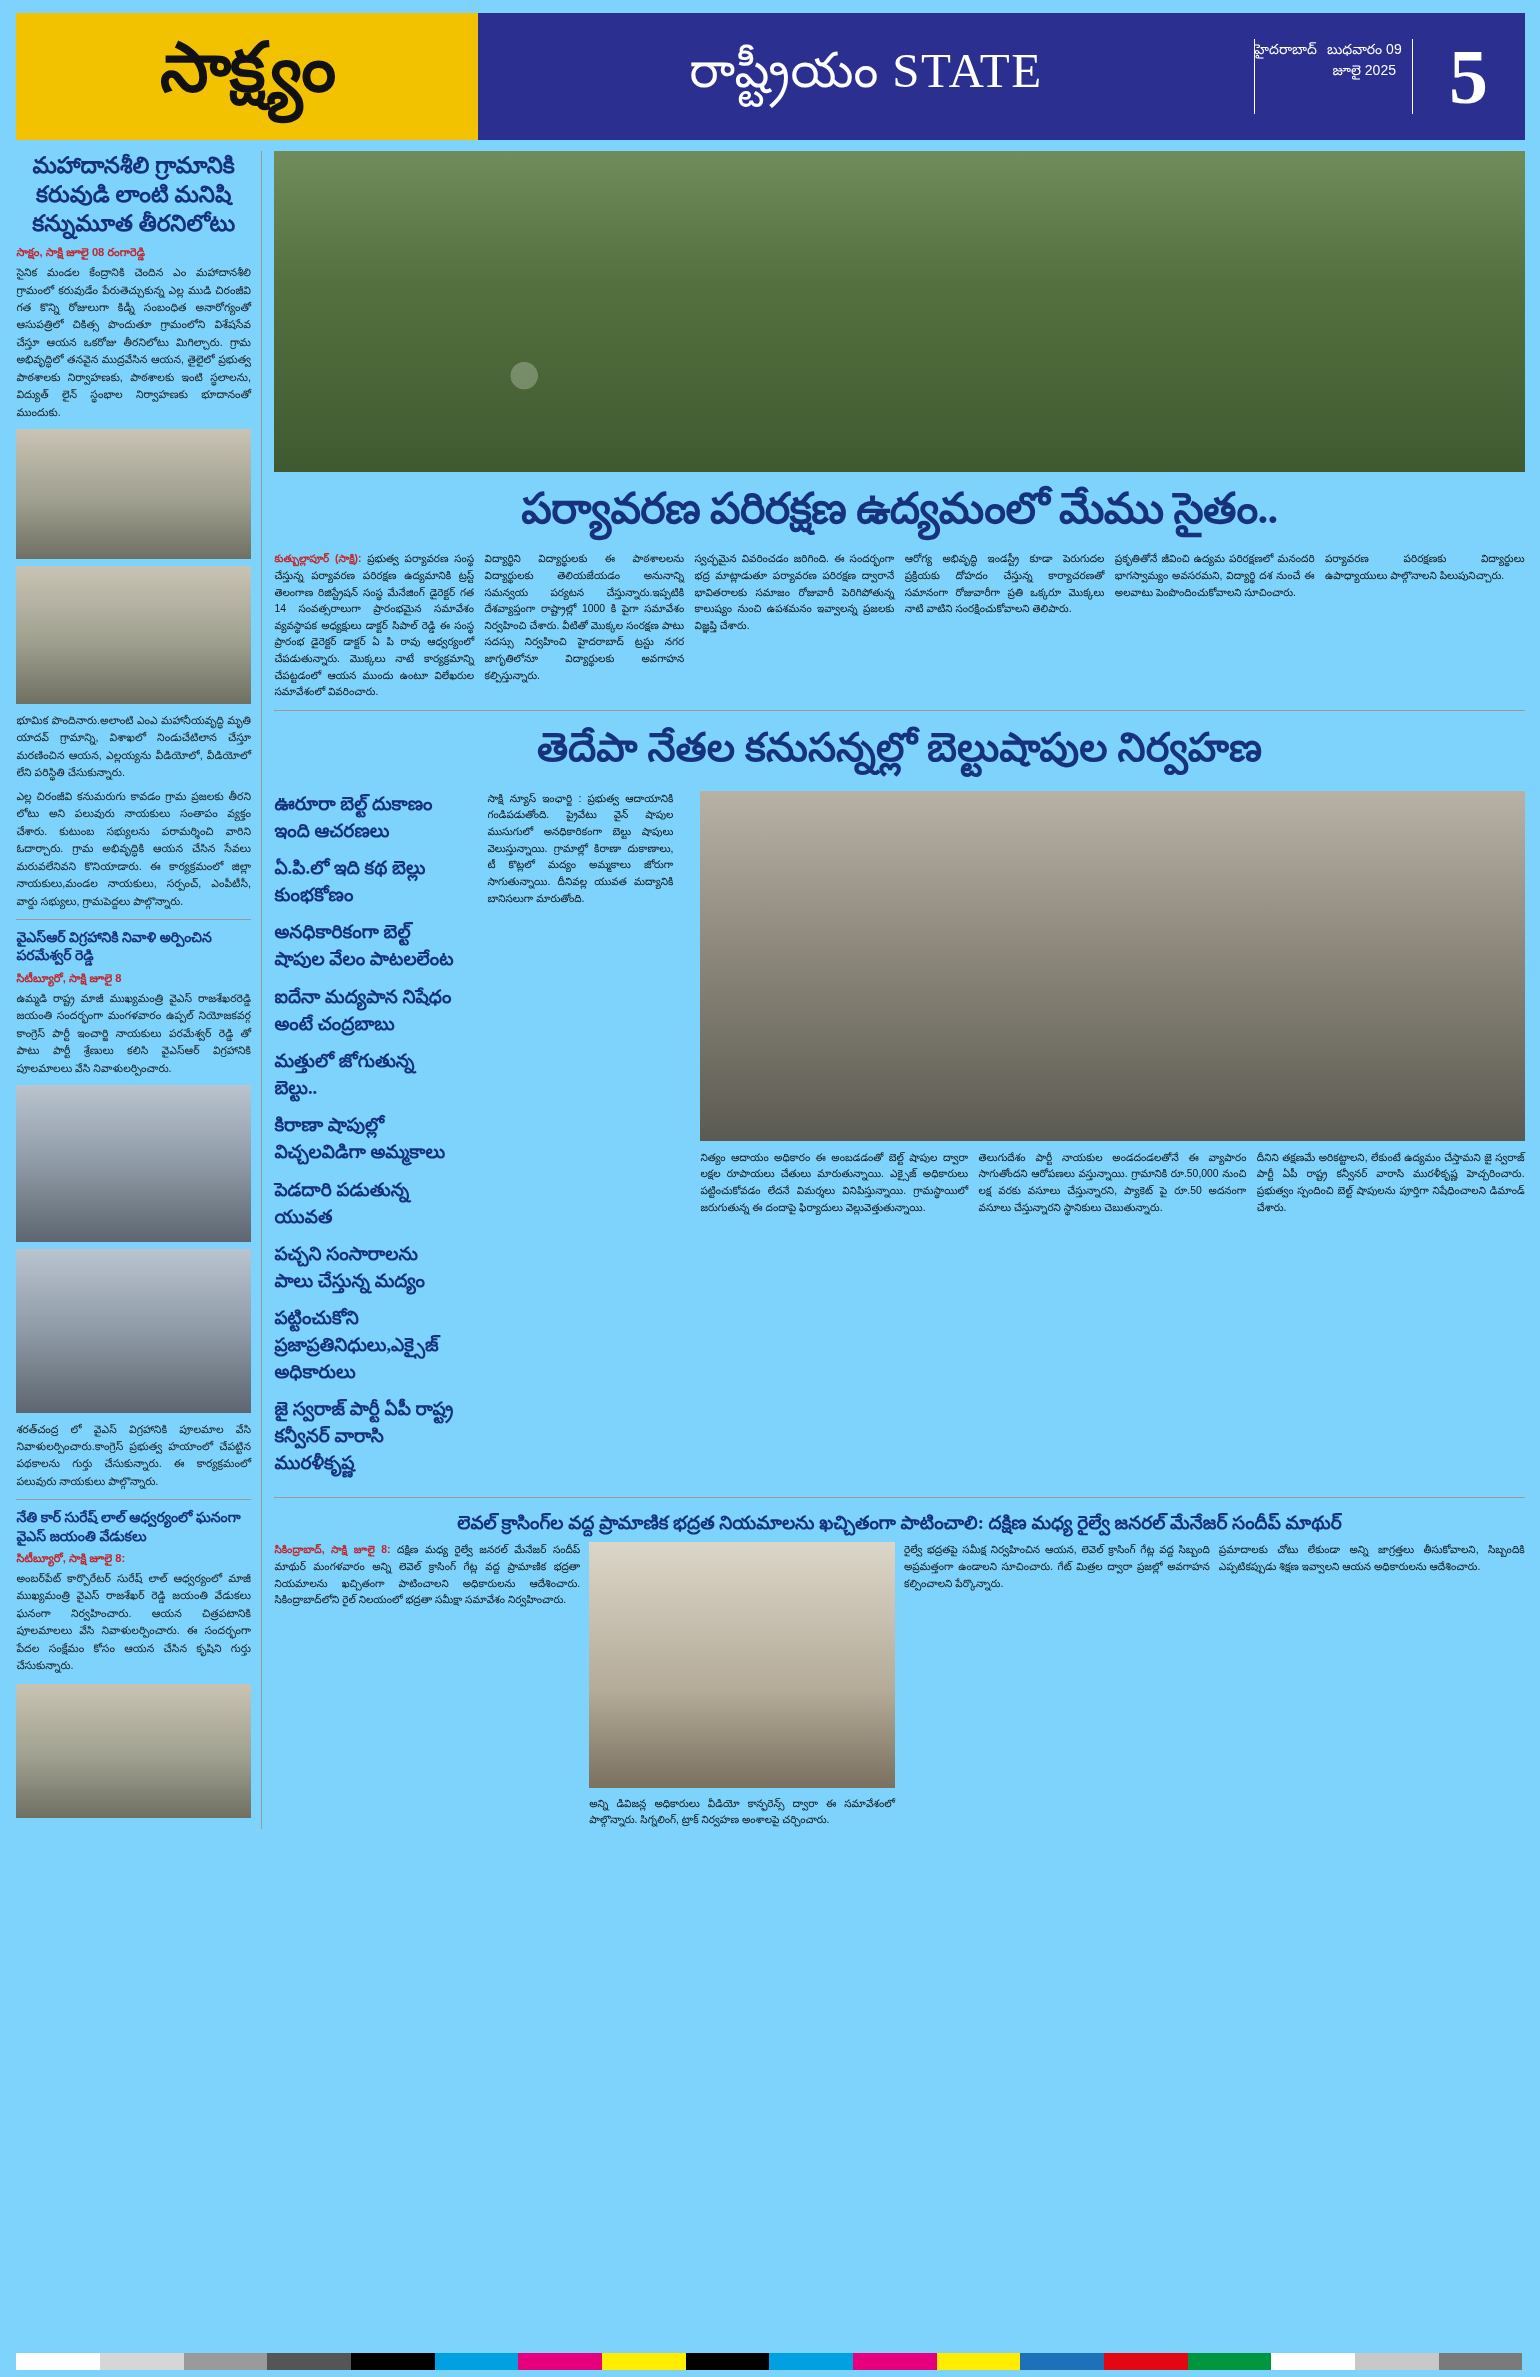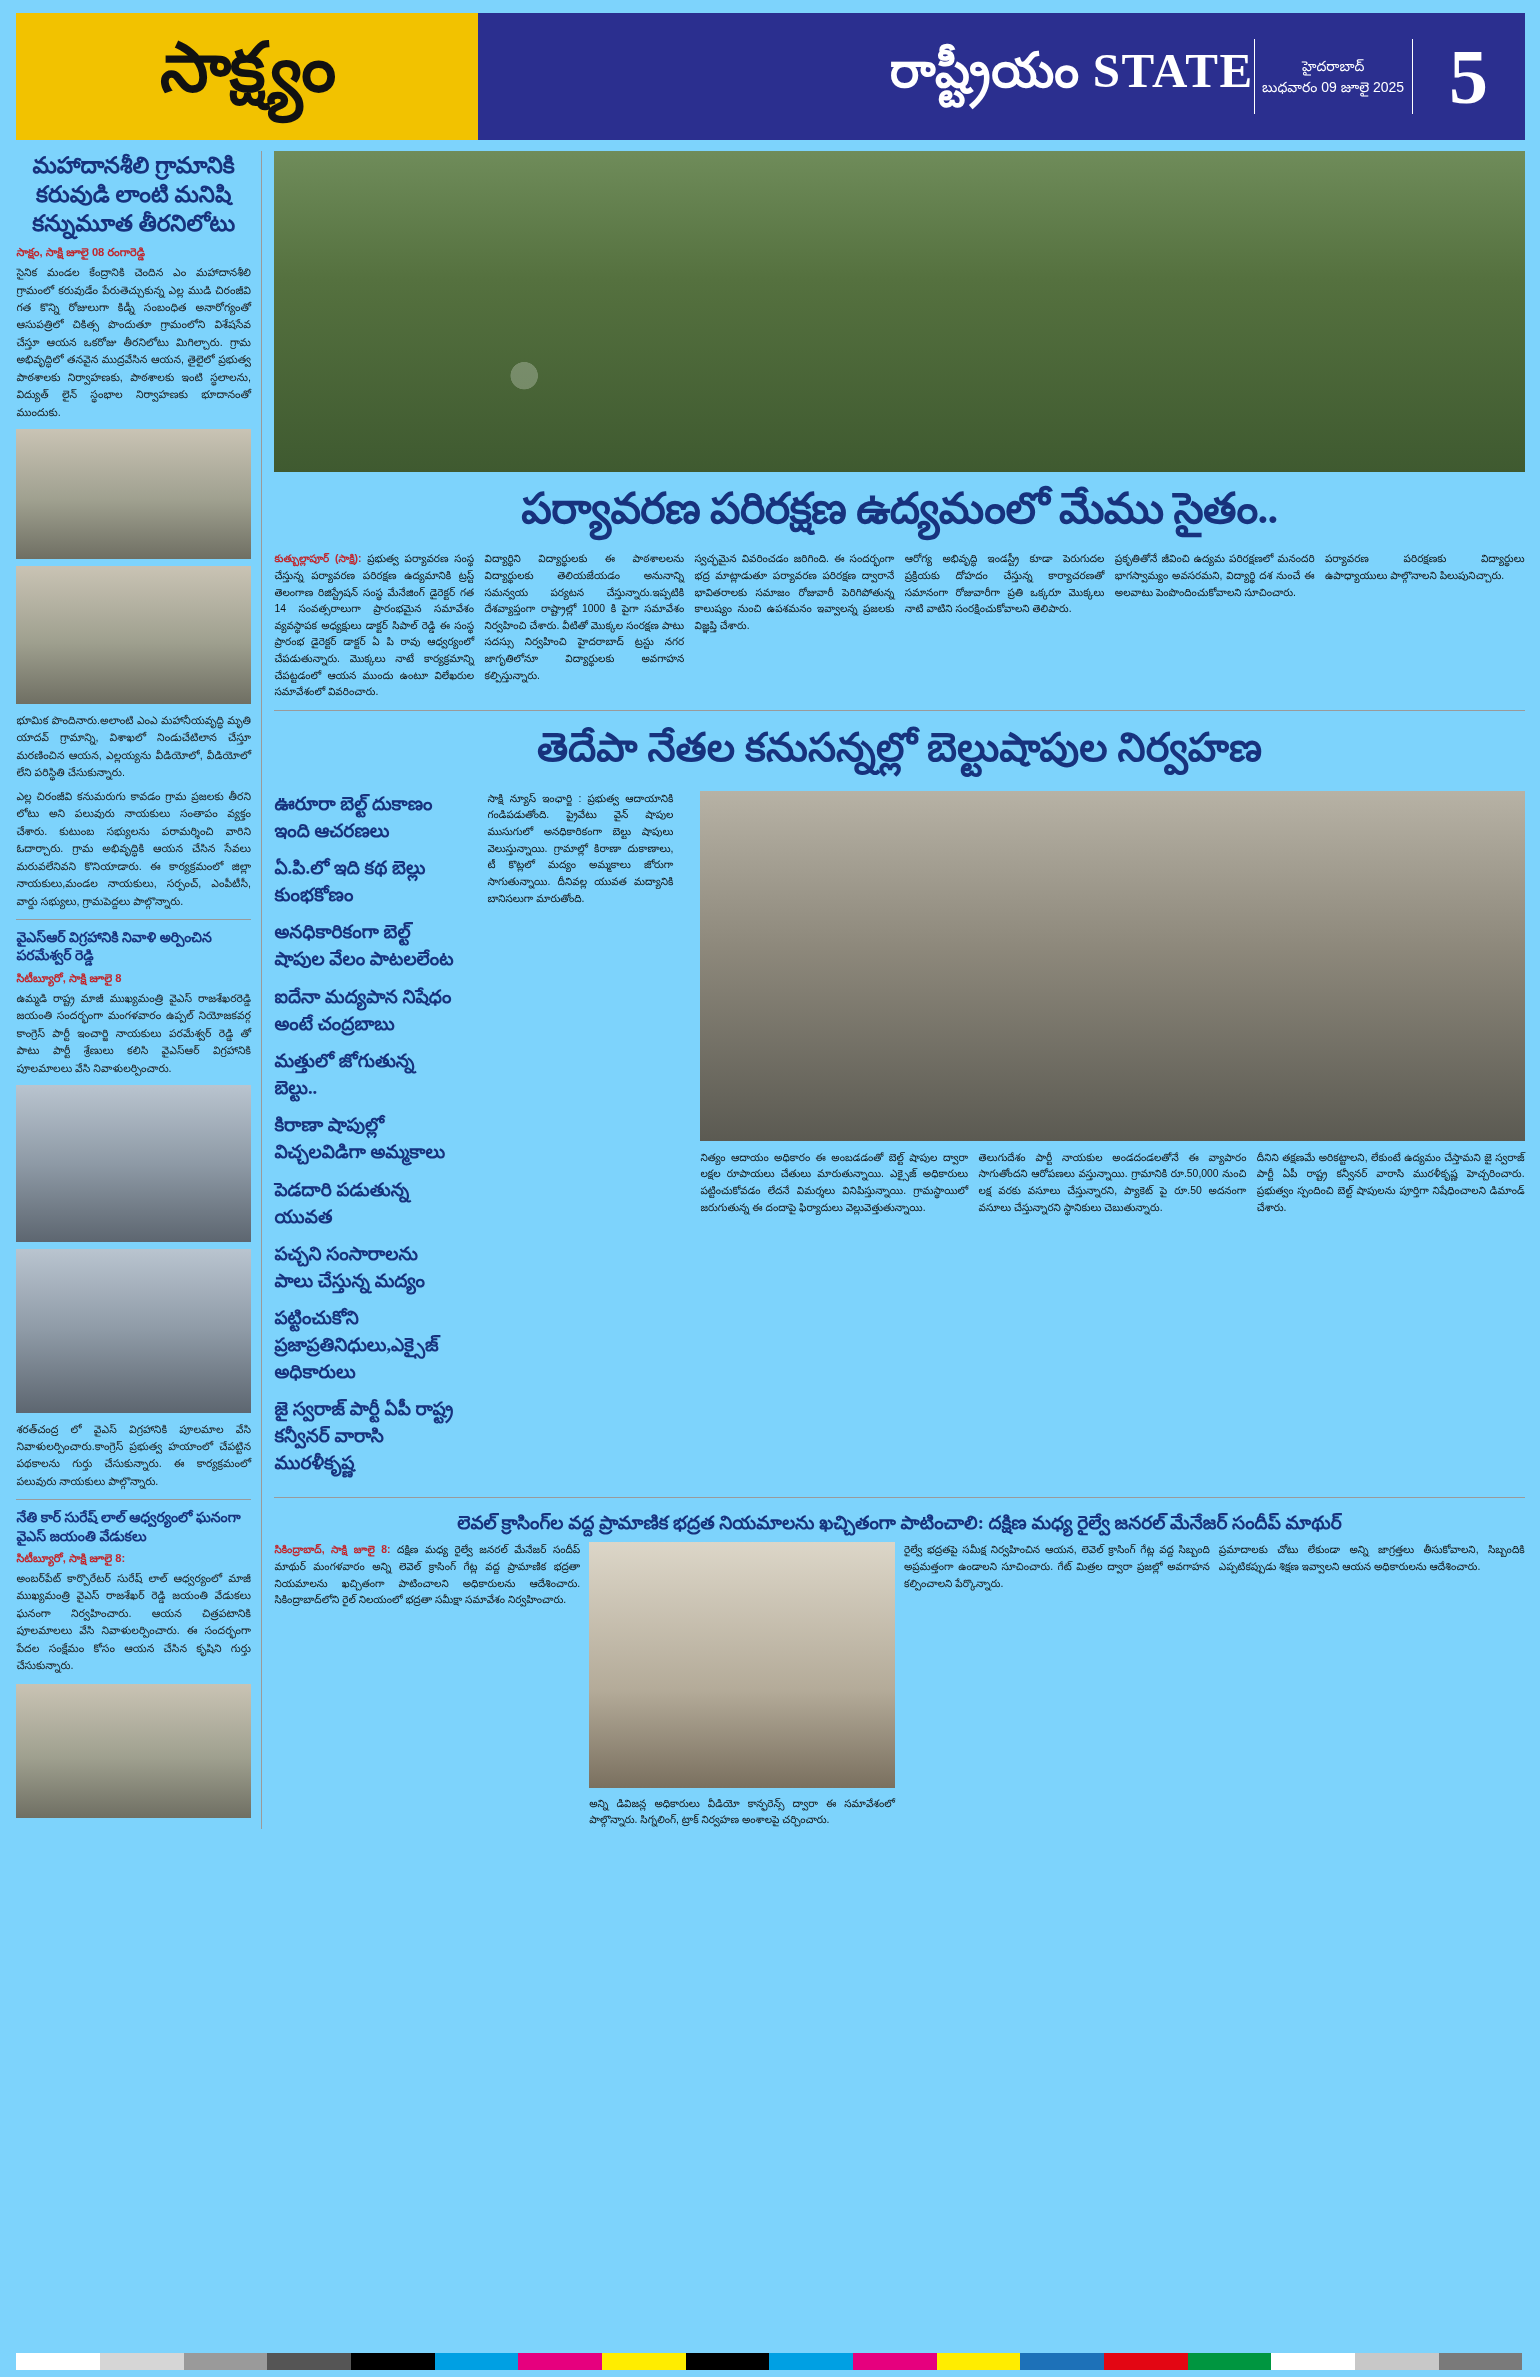--- a/index.html
+++ b/index.html
@@ -4,23 +4,23 @@
 <style>
   html,body{margin:0;padding:0;background:#ffffff;}
   body{width:1541px;font-family:"Liberation Sans",sans-serif;color:#111;}
   .page{width:1541px;height:2377px;position:relative;background:#7dd3fc;box-sizing:border-box;padding:13.4px 16.4px 0 16.4px;}
 
   
   .masthead{display:flex;height:127px;width:100%;}
   .mast-left{width:462px;background:#f2c200;display:flex;align-items:center;justify-content:center;}
   .mast-left .logo{font-family:"Liberation Serif",serif;font-weight:bold;font-size:69px;color:#111;letter-spacing:-1.5px;}
   .mast-right{flex:1;background:#2b2f8f;display:flex;align-items:center;position:relative;}
-  .mast-title{flex:1;text-align:right;color:#fff;font-family:"Liberation Serif",serif;font-size:49px;font-weight:bold;letter-spacing:0.7px;}
+  .mast-title{flex:1;text-align:center;color:#fff;font-family:"Liberation Serif",serif;font-size:49px;font-weight:normal;letter-spacing:0.7px;}
   .mast-title .en{font-family:"Liberation Serif",serif;letter-spacing:1.5px;}
-  .mast-date{width:157px;color:#fff;text-align:center;font-size:14px;line-height:1.5;border-left:1.5px solid #fff;border-right:1.5px solid #fff;height:75px;display:flex;flex-direction:column;justify-content:center;}
+  .mast-date{width:157px;color:#fff;text-align:center;font-size:14px;line-height:1.5;border-left:1.5px solid #fff;border-right:1.5px solid #fff;height:75px;display:flex;flex-direction:row;justify-content:center;}
   .mast-pageno{width:112px;text-align:center;color:#fff;font-family:"Liberation Serif",serif;font-size:78px;font-weight:bold;line-height:1;}
 
   
   .body-grid{display:flex;margin-top:10.4px;}
   .col-left{width:246px;padding-right:10.4px;border-right:0.7px solid #9a9a9a;box-sizing:border-box;}
   .col-main{flex:1;padding-left:12px;box-sizing:border-box;}
 
   
   .lead-head{font-family:"Liberation Serif",serif;font-size:23px;font-weight:bold;color:#17327d;line-height:1.25;text-align:center;margin:1.5px 0 7.5px 0;}
   .byline{font-size:11.2px;color:#c0272d;font-weight:bold;margin-bottom:3px;}

